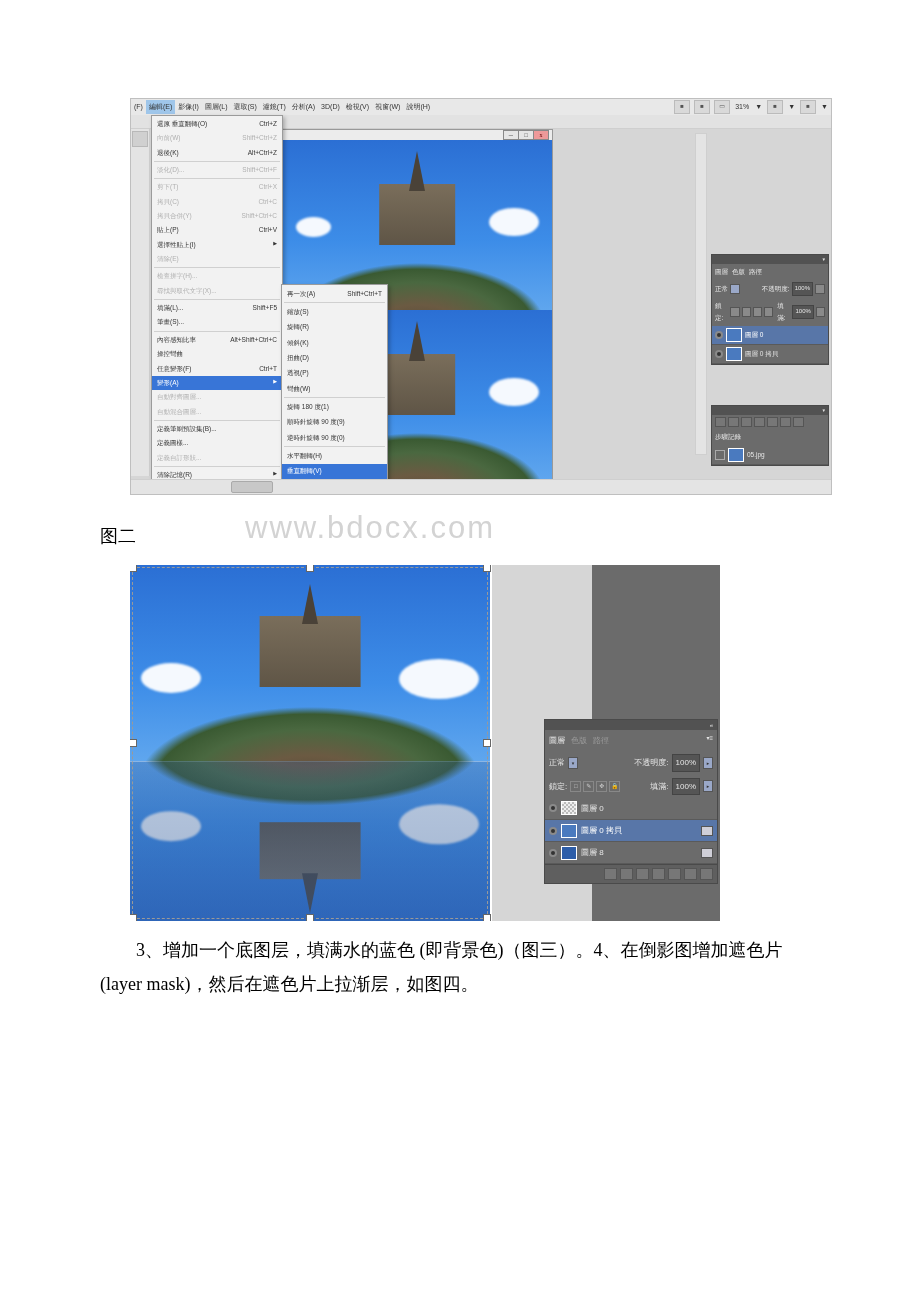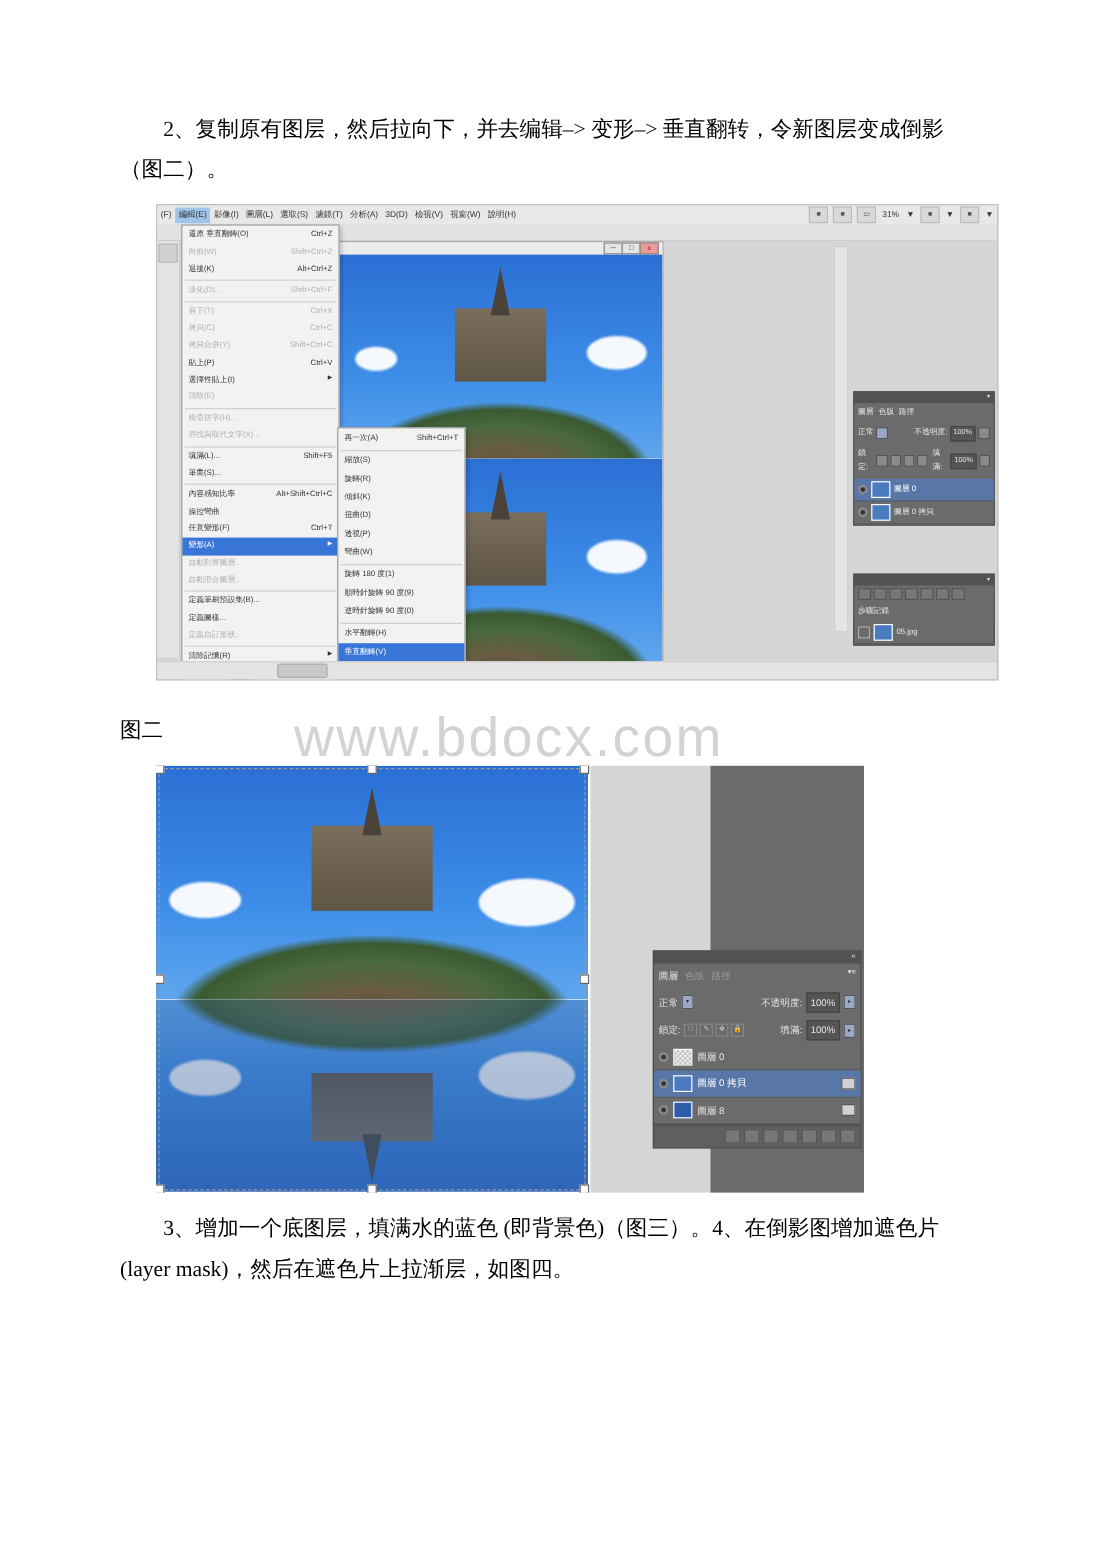--- a/index.html
+++ b/index.html
@@ -24,21 +24,21 @@
     font-size: 18px;
   }
   .figure {
     display: block;
     margin: 8px 0 12px 30px;
   }
   .watermark {
     position: absolute;
     color: #d3d3d3;
     font-family: Arial, sans-serif;
-    font-size: 46px;
+    font-size: 31px;
     font-weight: 400;
     letter-spacing: 2px;
     pointer-events: none;
     user-select: none;
   }
 
   
   .fig1 {
     width: 700px;
     height: 395px;
@@ -469,21 +469,20 @@
     width: 11px; height: 10px;
     background: #777; border: 1px solid #555;
   }
 
 </style>
 </head>
 <body>
 
 <div class="page">
 
-  <p class="para">2、复制原有图层，然后拉向下，并去编辑–&gt; 变形–&gt; 垂直翻转，令新图层变成倒影（图二）。</p>
 
   <div class="figure" style="position:relative;">
     <div class="fig1">
 
       <div class="fig1-menubar">
         <span class="mi">(F)</span>
         <span class="mi sel">編輯(E)</span>
         <span class="mi">影像(I)</span>
         <span class="mi">圖層(L)</span>
         <span class="mi">選取(S)</span>

